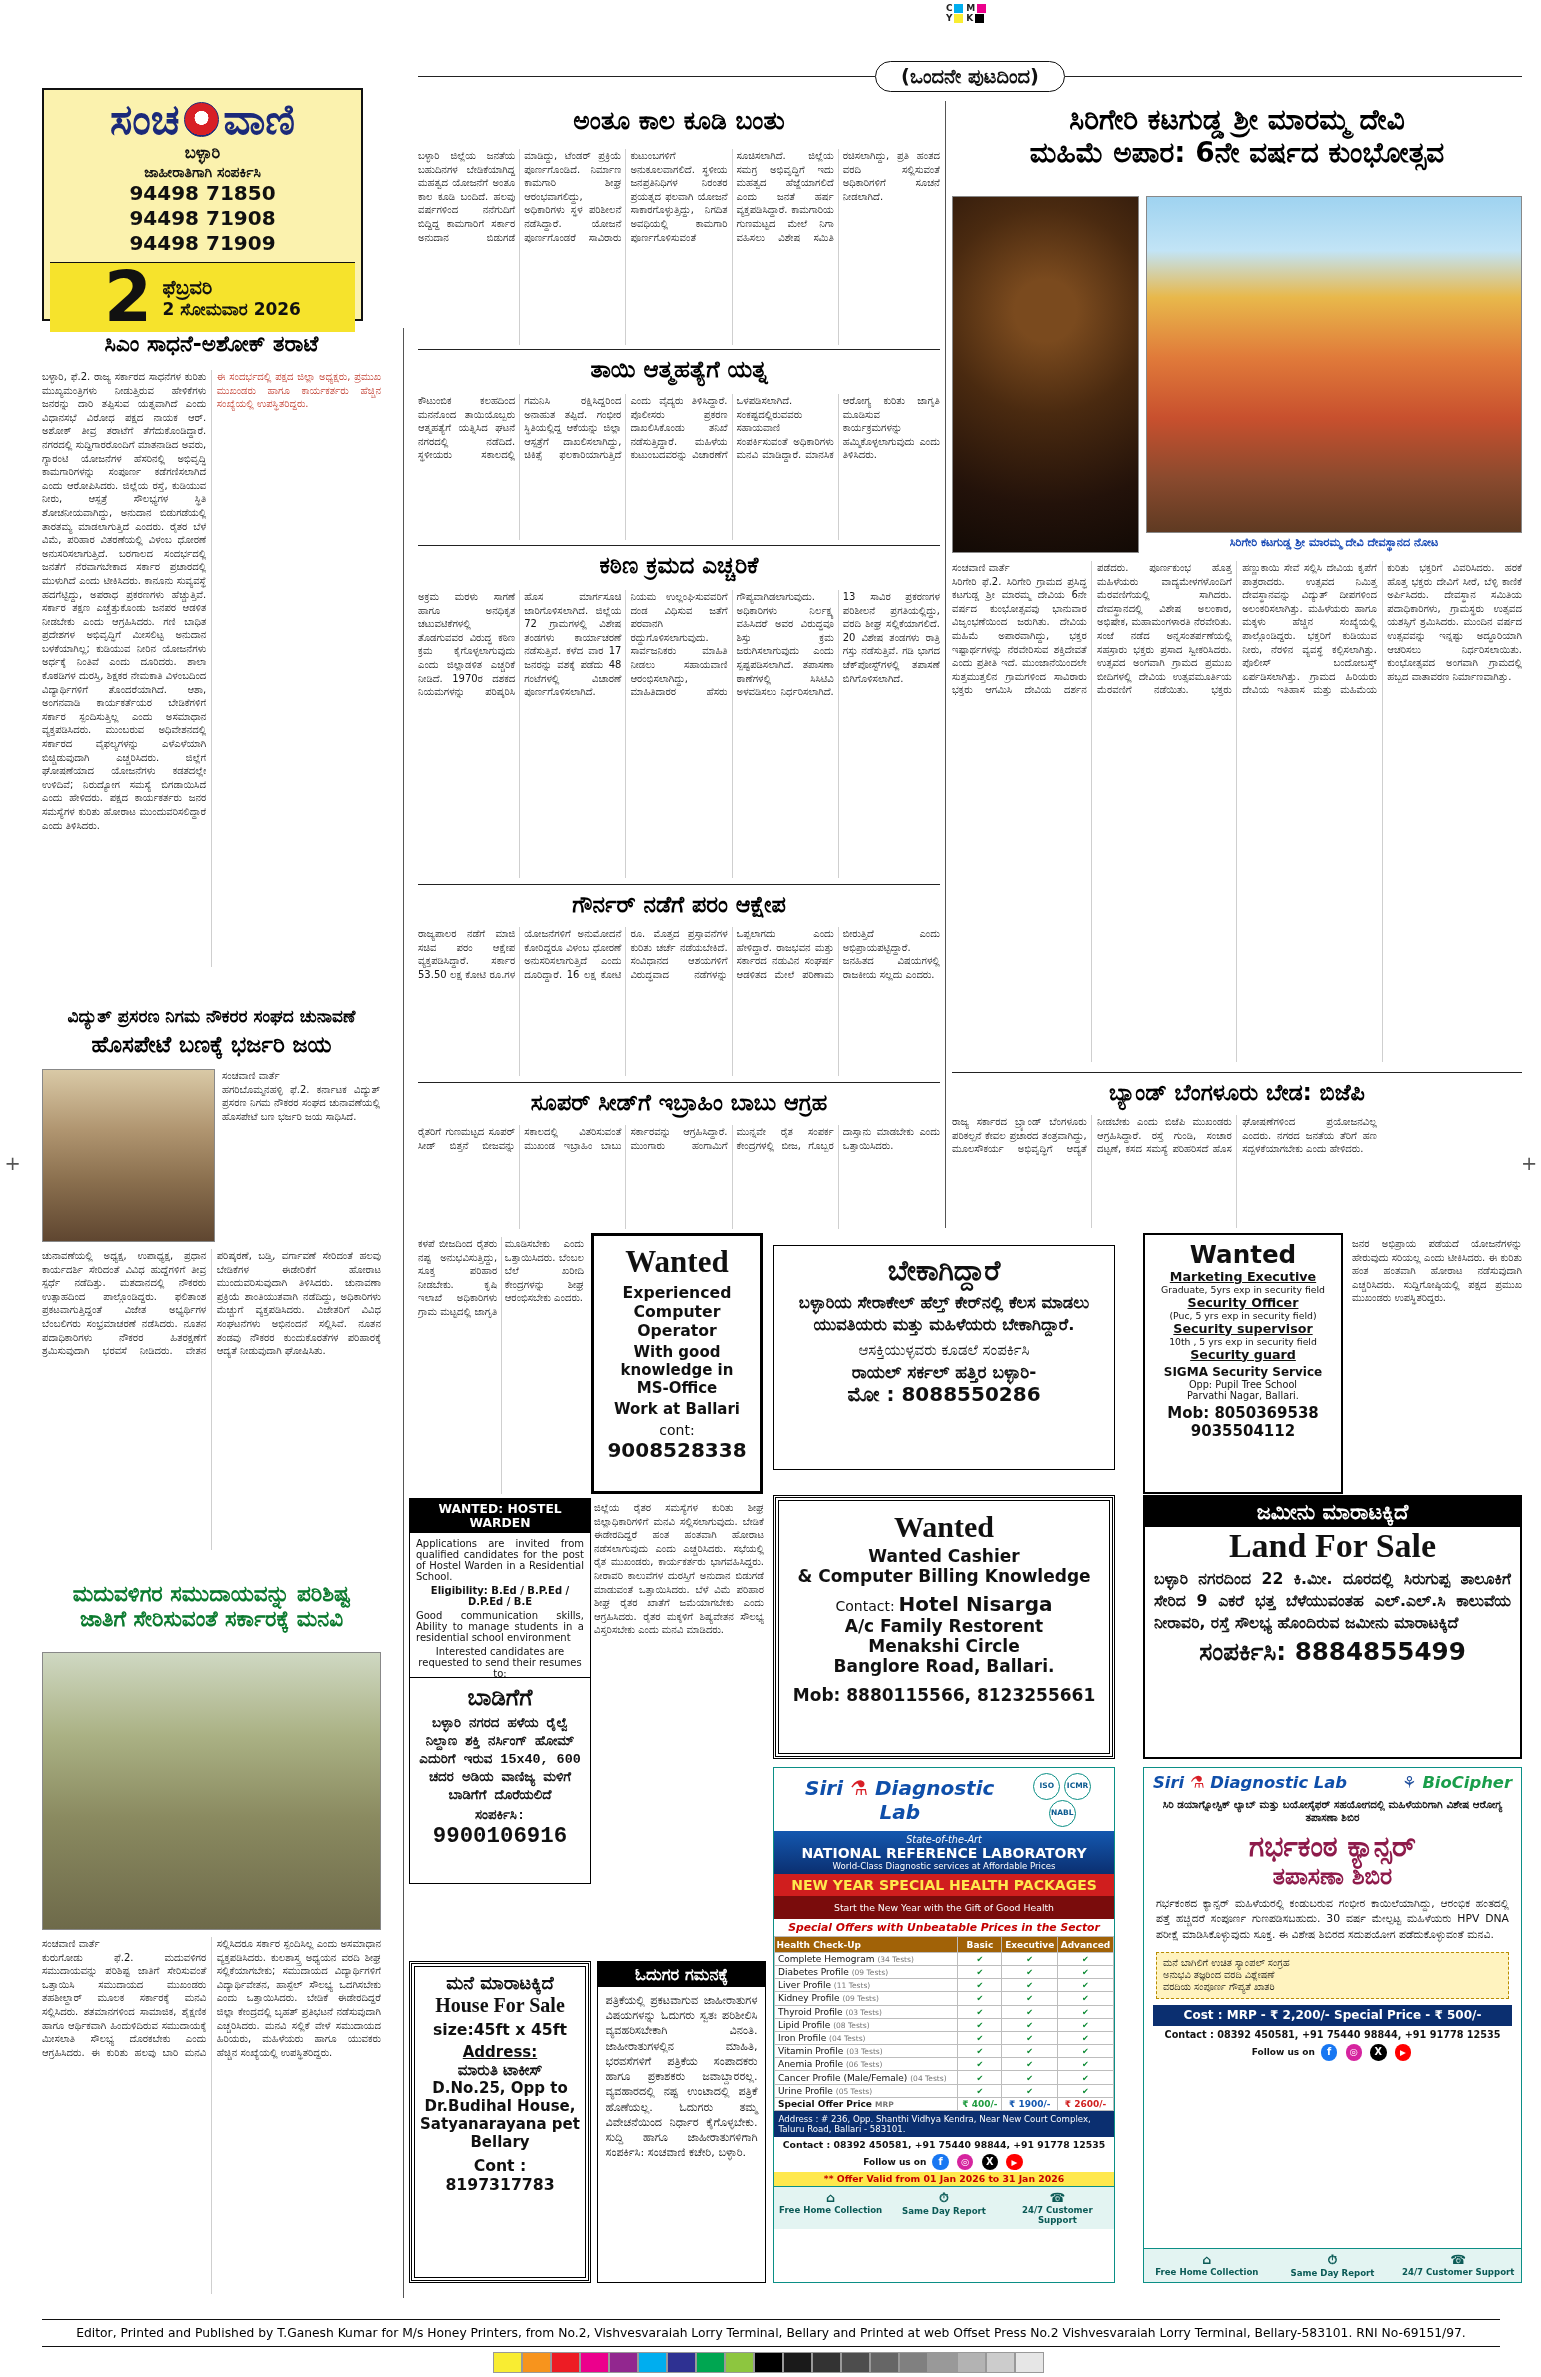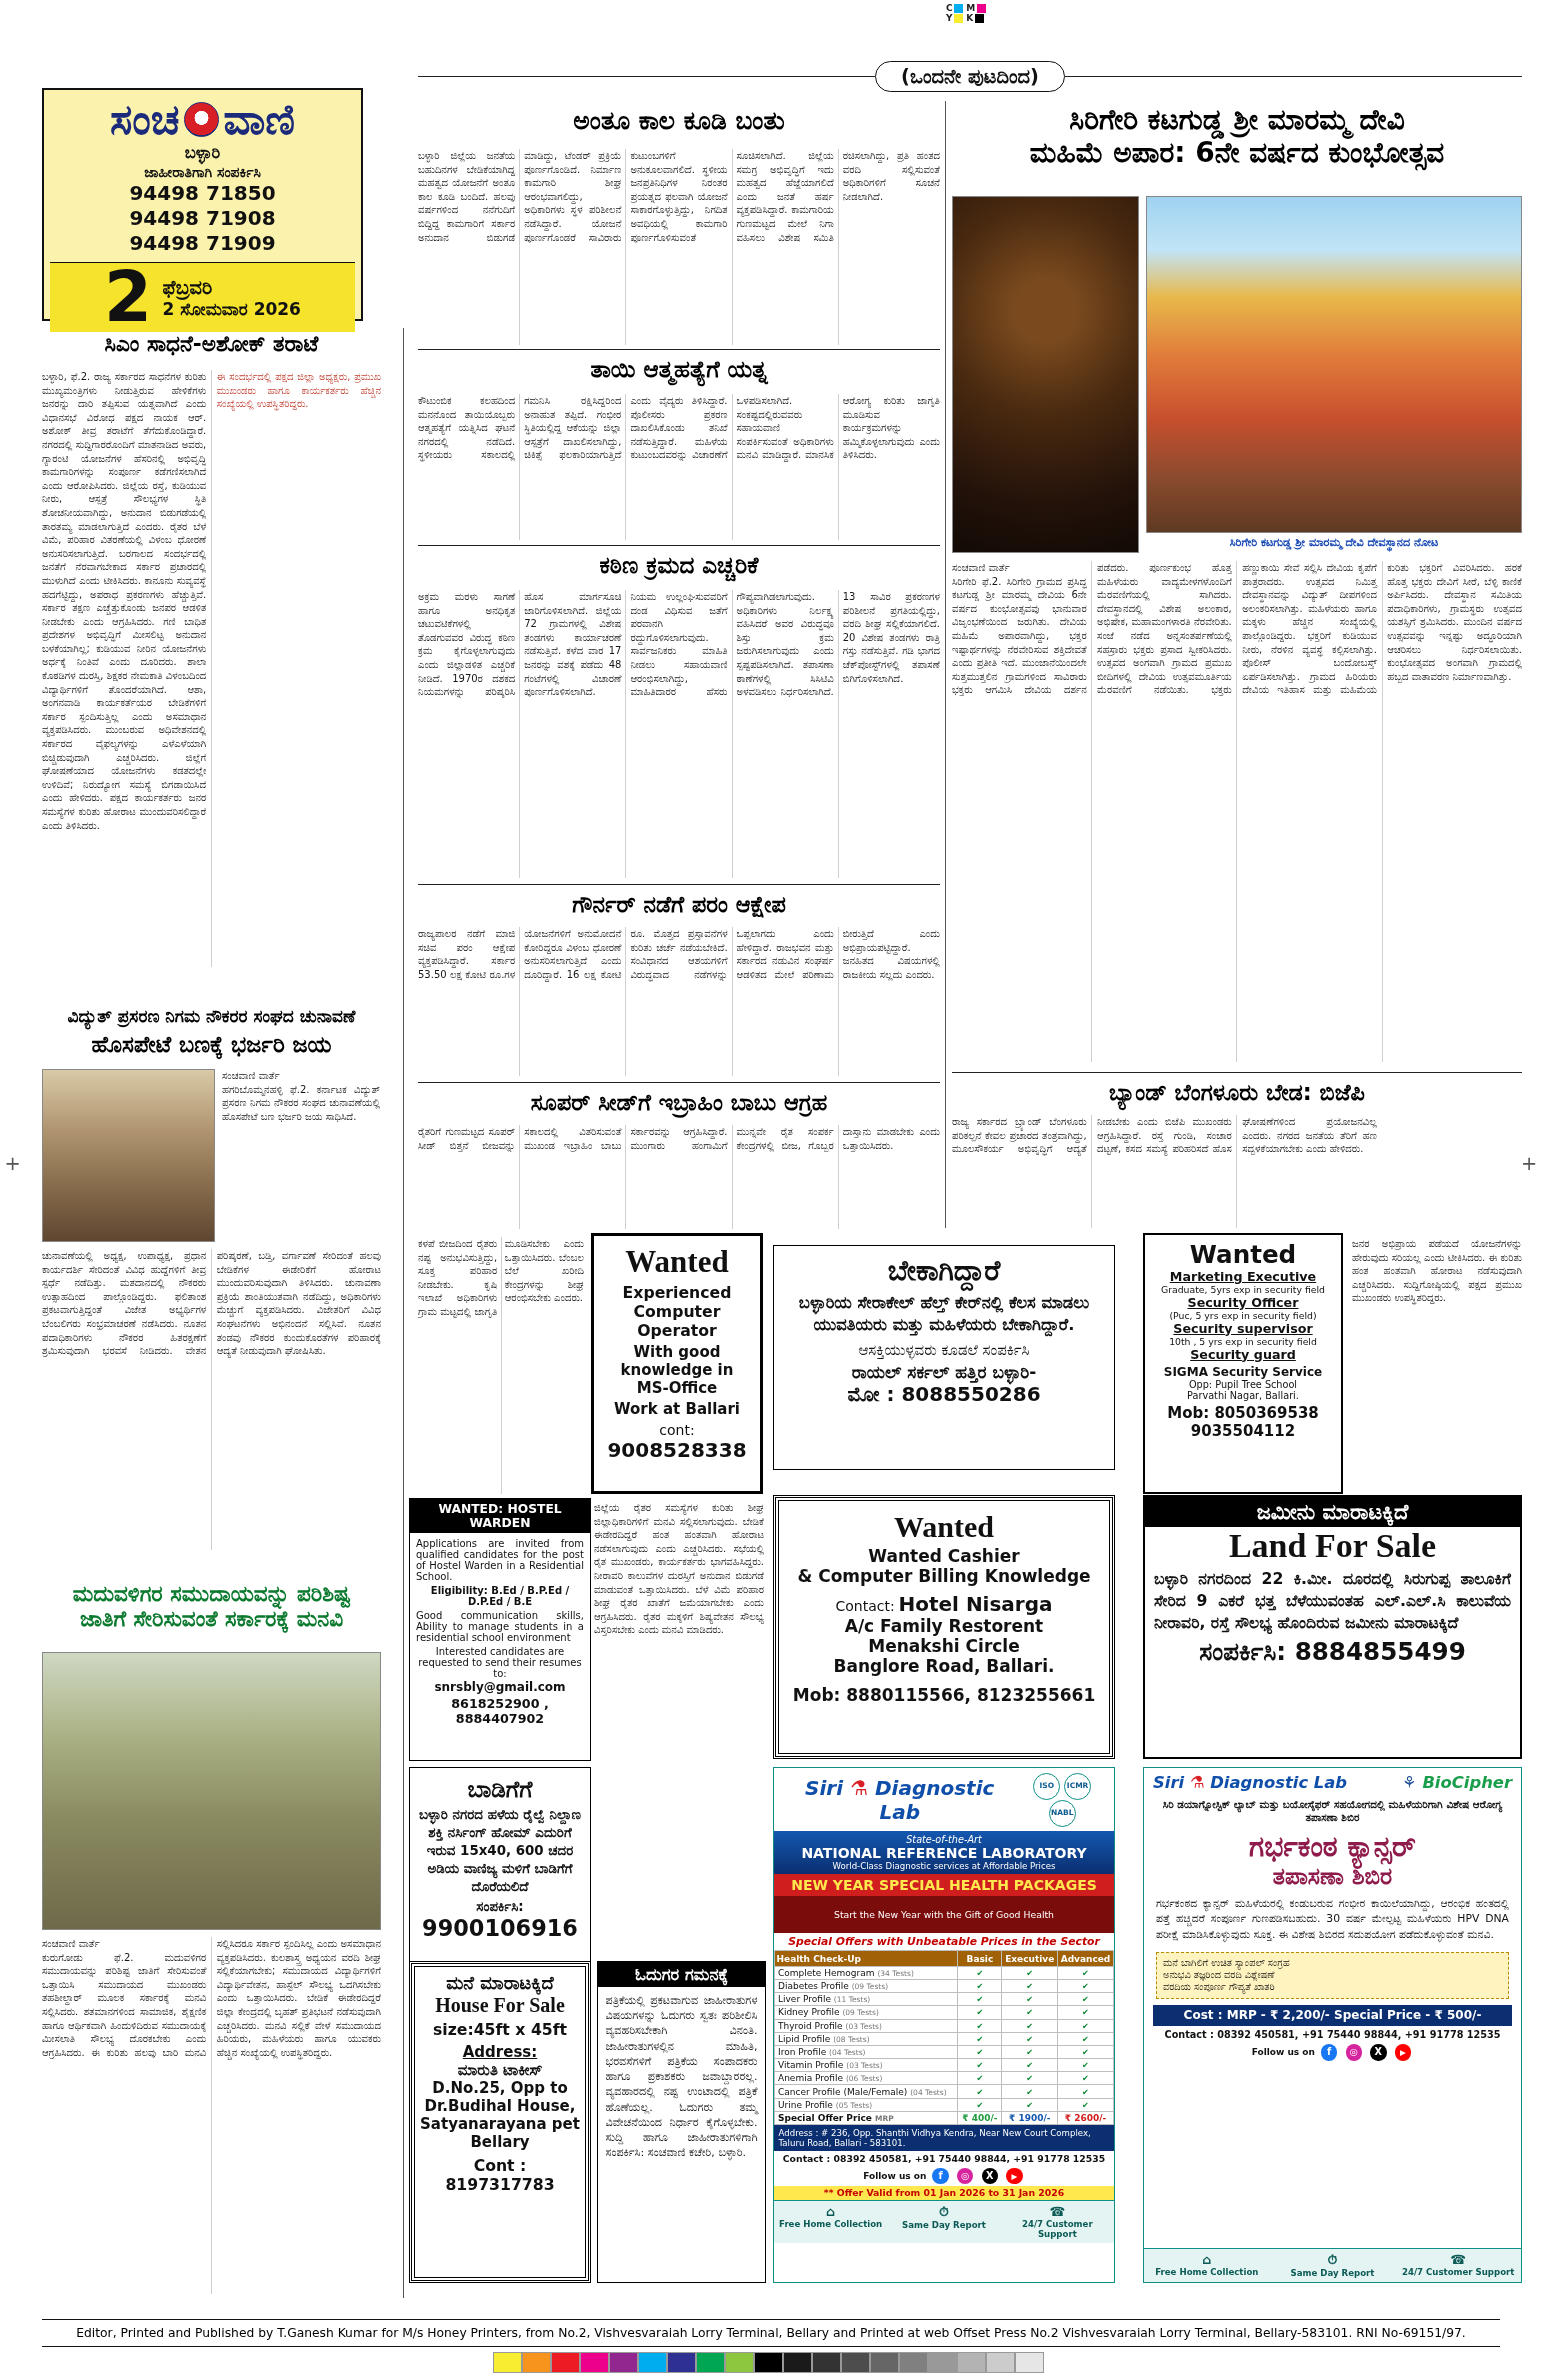--- a/index.html
+++ b/index.html
@@ -38,21 +38,21 @@
   .w-title{font-size:31px;font-weight:800;}
   .blackbar{background:#000;color:#fff;font-weight:800;padding:3px 1.5px;}
   .u{text-decoration:underline;}
   
   .siri{border:1.9px solid #0b8f86;padding:0;text-align:center;}
   .siri-logo{font-size:20px;font-weight:800;font-style:italic;color:#0f4faa;}
   .siri-logo .d{color:#d81f26;}
   .badge{display:inline-block;width:25px;height:25px;border-radius:50%;border:1.5px solid #0b8f86;font-size:7.5px;font-weight:700;line-height:24px;color:#0b5a8f;}
   .band-blue{background:linear-gradient(180deg,#1458b0,#0b2f70);color:#fff;padding:3px 1.5px;}
   .band-red{background:#d01e1e;color:#ffe84d;font-weight:800;padding:3px 1.5px;}
-  .band-dred{background:#7a0c0c;color:#fff;font-size:9.3px;padding:13px;}
+  .band-dred{background:#7a0c0c;color:#fff;font-size:9.3px;padding:6px;}
   .offer-line{color:#c40000;font-weight:700;font-style:italic;font-size:10.8px;padding:2.2px 0;}
   .ttab{width:100%;border-collapse:collapse;font-size:9px;}
   .ttab .thead td{background:#a16207;color:#fff;font-weight:700;padding:2.2px 1.5px;}
   .ttab td{border:0.7px solid #bdbdbd;padding:1.1px 3px;text-align:left;}
   .ttab td.c{text-align:center;}
   .chk::before{content:"\2714";color:#0c8a33;font-size:8.2px;}
   .chip1{background:#1d9b3e;color:#fff;}
   .chip2{background:#1458b0;color:#fff;}
   .chip3{background:#d01e1e;color:#fff;}
   .price{font-weight:800;}
@@ -233,21 +233,21 @@
     <div style="font-size:17px;font-weight:800;margin-top:9px;">Mob: 8880115566, 8123255661</div>
   </div>
 
   <div class="ad" style="left:1143px;top:1495px;width:379px;height:264px;border-width:2.6px;padding:0;">
     <div class="blackbar" style="font-size:21px;">ಜಮೀನು ಮಾರಾಟಕ್ಕಿದೆ</div>
     <div class="serif" style="font-size:34px;font-weight:800;">Land For Sale</div>
     <div style="font-size:15.7px;font-weight:700;text-align:justify;padding:3px 9px;line-height:1.4;">ಬಳ್ಳಾರಿ ನಗರದಿಂದ 22 ಕಿ.ಮೀ. ದೂರದಲ್ಲಿ ಸಿರುಗುಪ್ಪ ತಾಲೂಕಿಗೆ ಸೇರಿದ 9 ಎಕರೆ ಭತ್ತ ಬೆಳೆಯುವಂತಹ ಎಲ್.ಎಲ್.ಸಿ ಕಾಲುವೆಯ ನೀರಾವರಿ, ರಸ್ತೆ ಸೌಲಭ್ಯ ಹೊಂದಿರುವ ಜಮೀನು ಮಾರಾಟಕ್ಕಿದೆ</div>
     <div style="font-size:24.6px;font-weight:800;">ಸಂಪರ್ಕಿಸಿ: 8884855499</div>
   </div>
 
-  <div class="ad" style="left:409px;top:1767px;width:182px;height:207px;border-width:1.9px;">
+  <div class="ad" style="left:409px;top:1677px;width:182px;height:207px;border-width:1.9px;font-family:Liberation Mono, monospace;">
     <div style="font-size:23px;font-weight:800;">ಬಾಡಿಗೆಗೆ</div>
     <div style="font-size:13.4px;font-weight:700;margin-top:3px;line-height:1.35;">ಬಳ್ಳಾರಿ ನಗರದ ಹಳೆಯ ರೈಲ್ವೆ ನಿಲ್ದಾಣ ಶಕ್ತಿ ನರ್ಸಿಂಗ್ ಹೋಮ್ ಎದುರಿಗೆ ಇರುವ 15x40, 600 ಚದರ ಅಡಿಯ ವಾಣಿಜ್ಯ ಮಳಿಗೆ ಬಾಡಿಗೆಗೆ ದೊರೆಯಲಿದೆ</div>
     <div style="font-size:13.4px;font-weight:700;margin-top:3px;">ಸಂಪರ್ಕಿಸಿ:</div>
     <div style="font-size:22.4px;font-weight:800;">9900106916</div>
   </div>
 
   <div class="ad ad-double" style="left:409px;top:1961px;width:182px;height:322px;padding:7.5px;">
     <div style="font-size:18px;font-weight:800;">ಮನೆ ಮಾರಾಟಕ್ಕಿದೆ</div>
     <div class="serif" style="font-size:20px;font-weight:800;">House For Sale</div>
     <div style="font-size:15.7px;font-weight:800;margin-top:3px;">size:45ft x 45ft</div>

